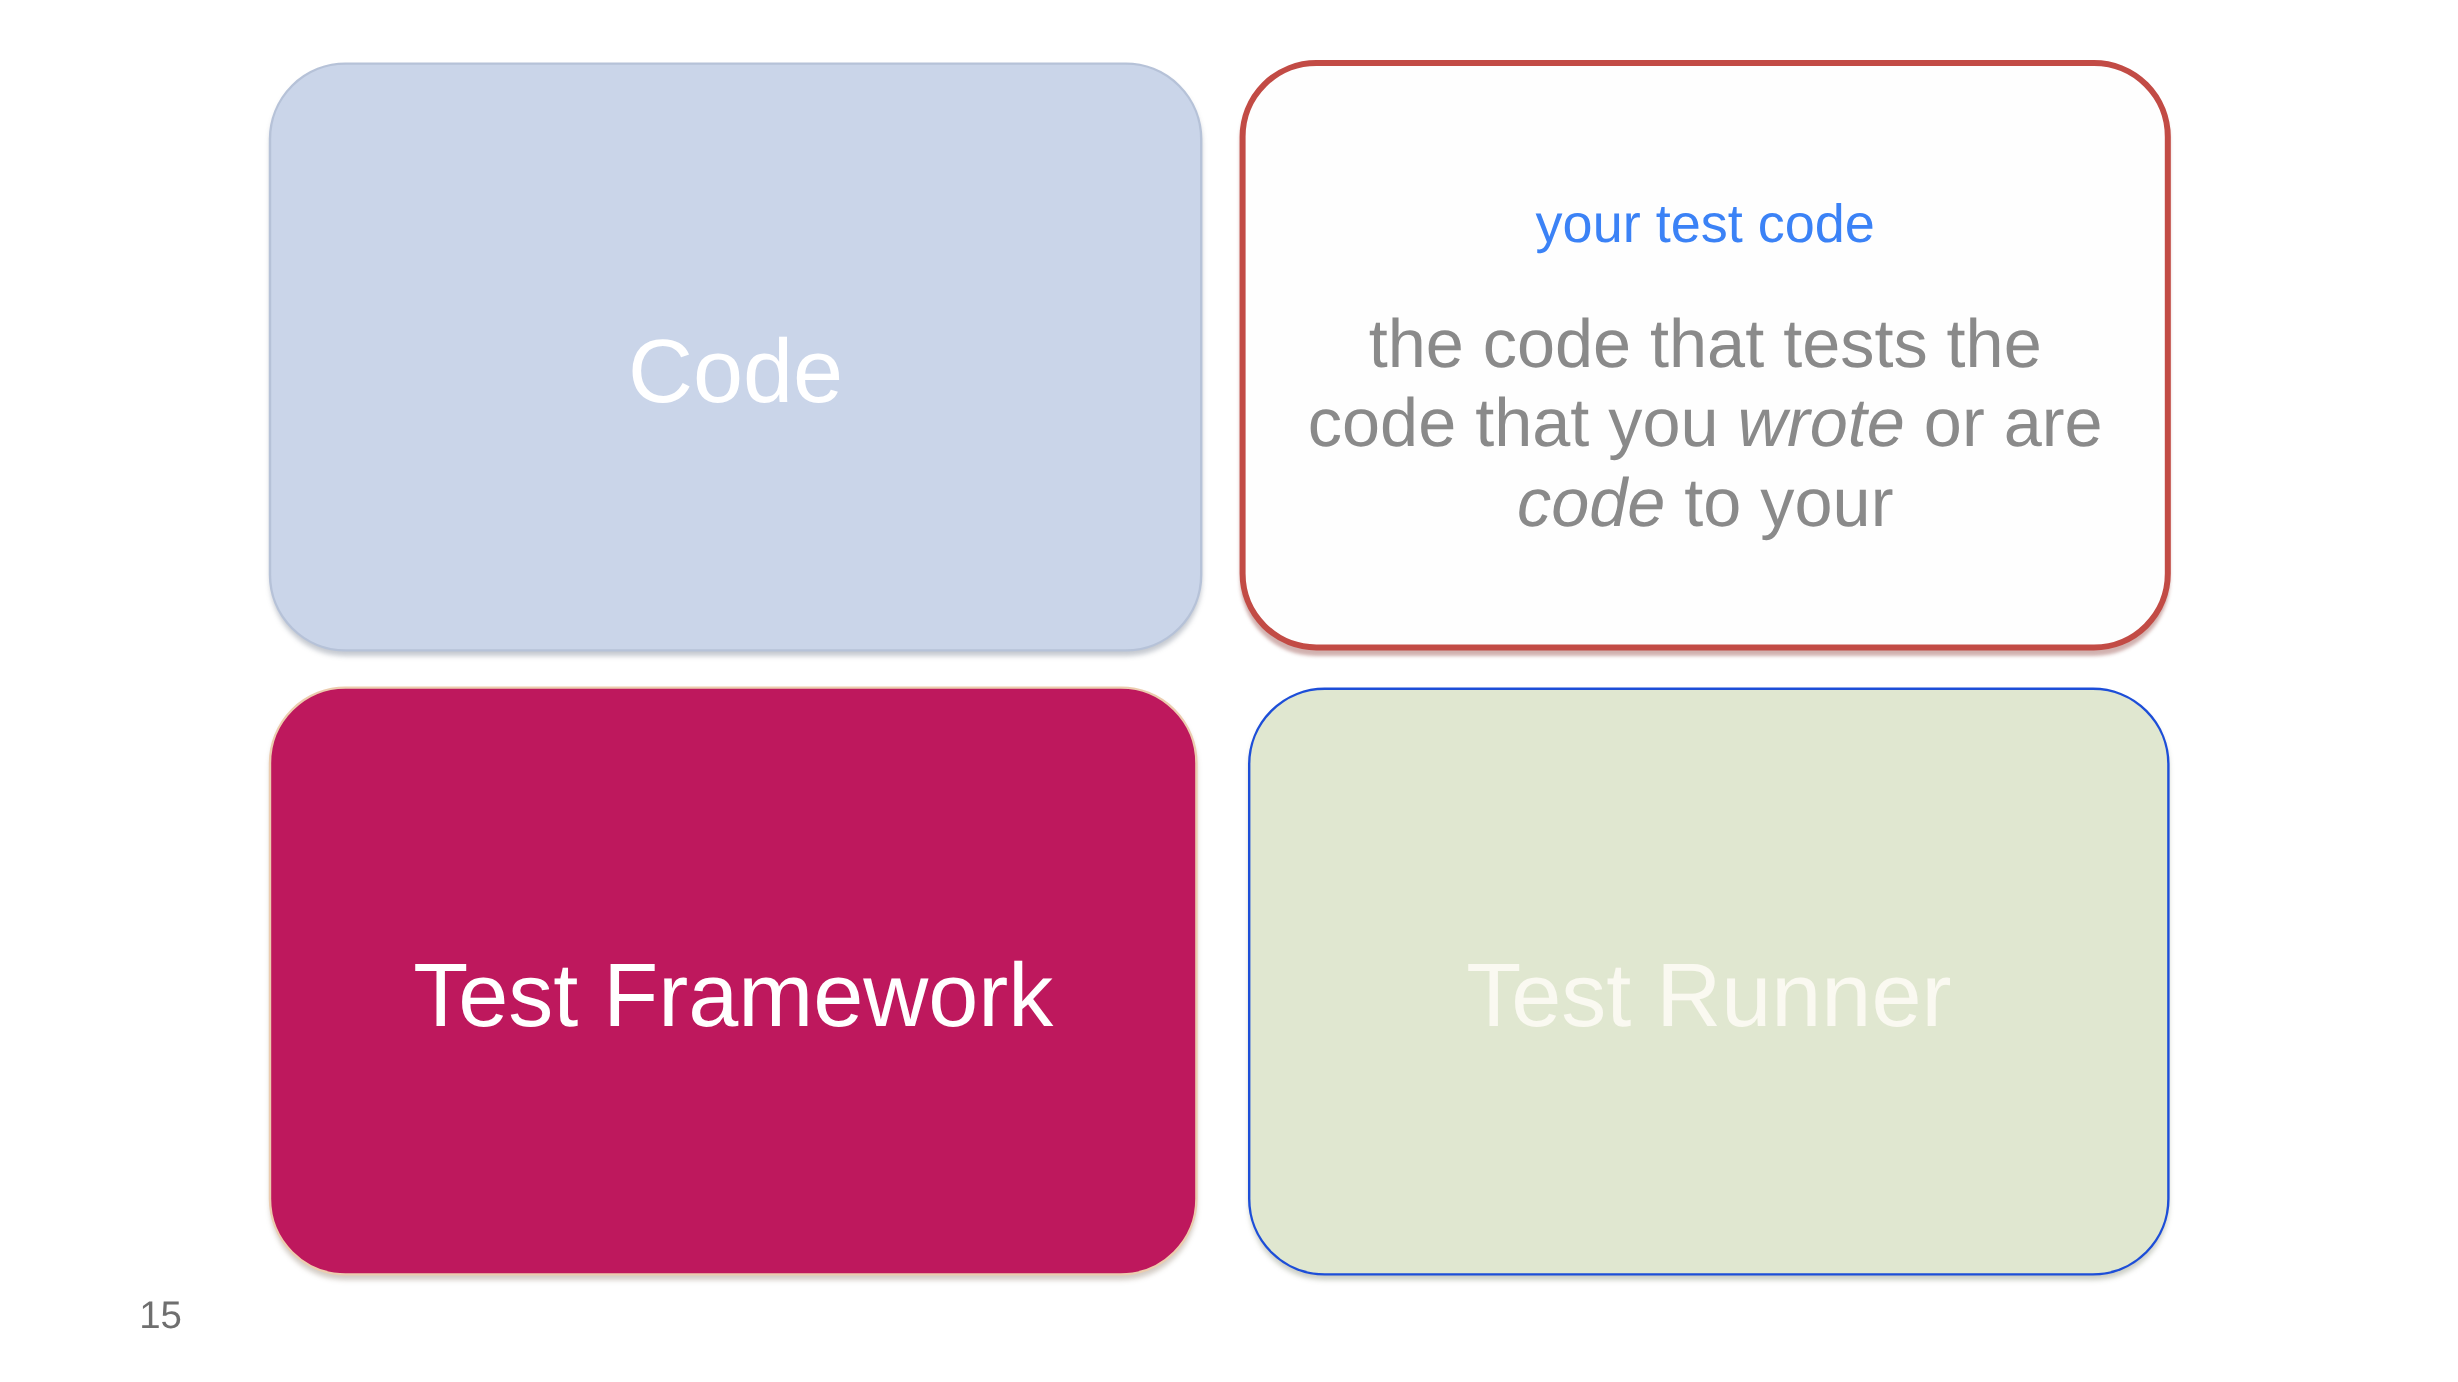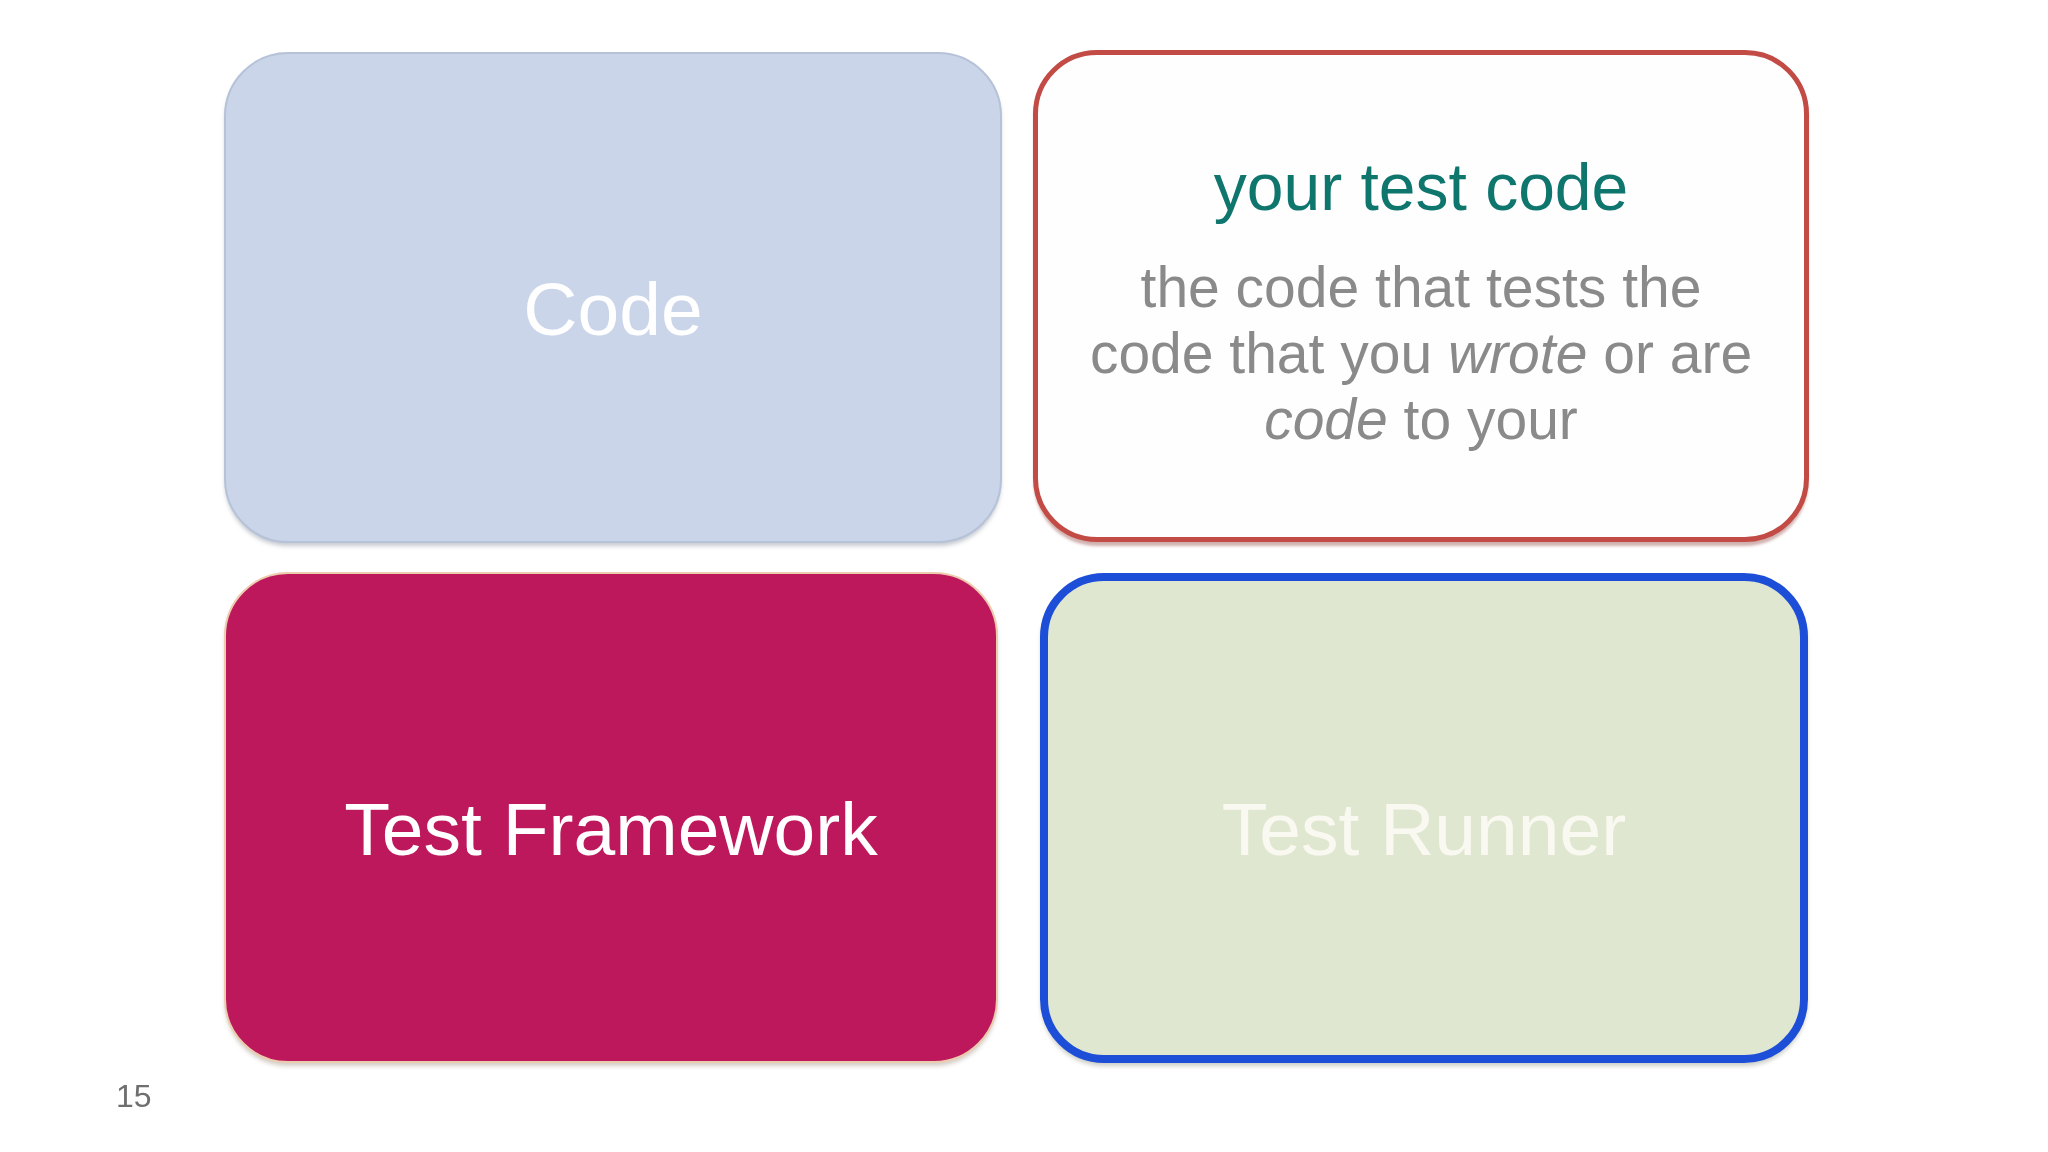--- a/index.html
+++ b/index.html
@@ -40,36 +40,36 @@
   }
   .box-framework {
     left: 224px; top: 572px; width: 774px; height: 491px;
     background: #be185d;
     border: 2px solid #ecccae;
     box-shadow: 0 4px 4px -1px rgba(130, 110, 90, 0.35);
   }
   .box-runner {
     left: 1040px; top: 573px; width: 768px; height: 490px;
     background: #e0e7d0;
-    border: 8px solid #1d4ed8;
+    border: 2px solid #1d4ed8;
     box-shadow: 0 4px 4px -1px rgba(105, 115, 90, 0.35);
   }
   .box-label {
     color: #ffffff;
     font-size: 75px;
     line-height: 1.1;
     white-space: nowrap;
     margin-top: 23px;
   }
   .box-runner .box-label {
     color: #faf9f1;
   }
   .tc-title {
-    color: #0f766e;
-    font-size: 66px;
+    color: #3b82f6;
+    font-size: 45px;
     line-height: 72px;
   }
   .tc-subtitle {
     color: #8a8a8a;
     font-size: 57px;
     line-height: 66px;
     margin-top: 31px;
   }
   .tc-subtitle .seg-italic {
     font-style: italic;

